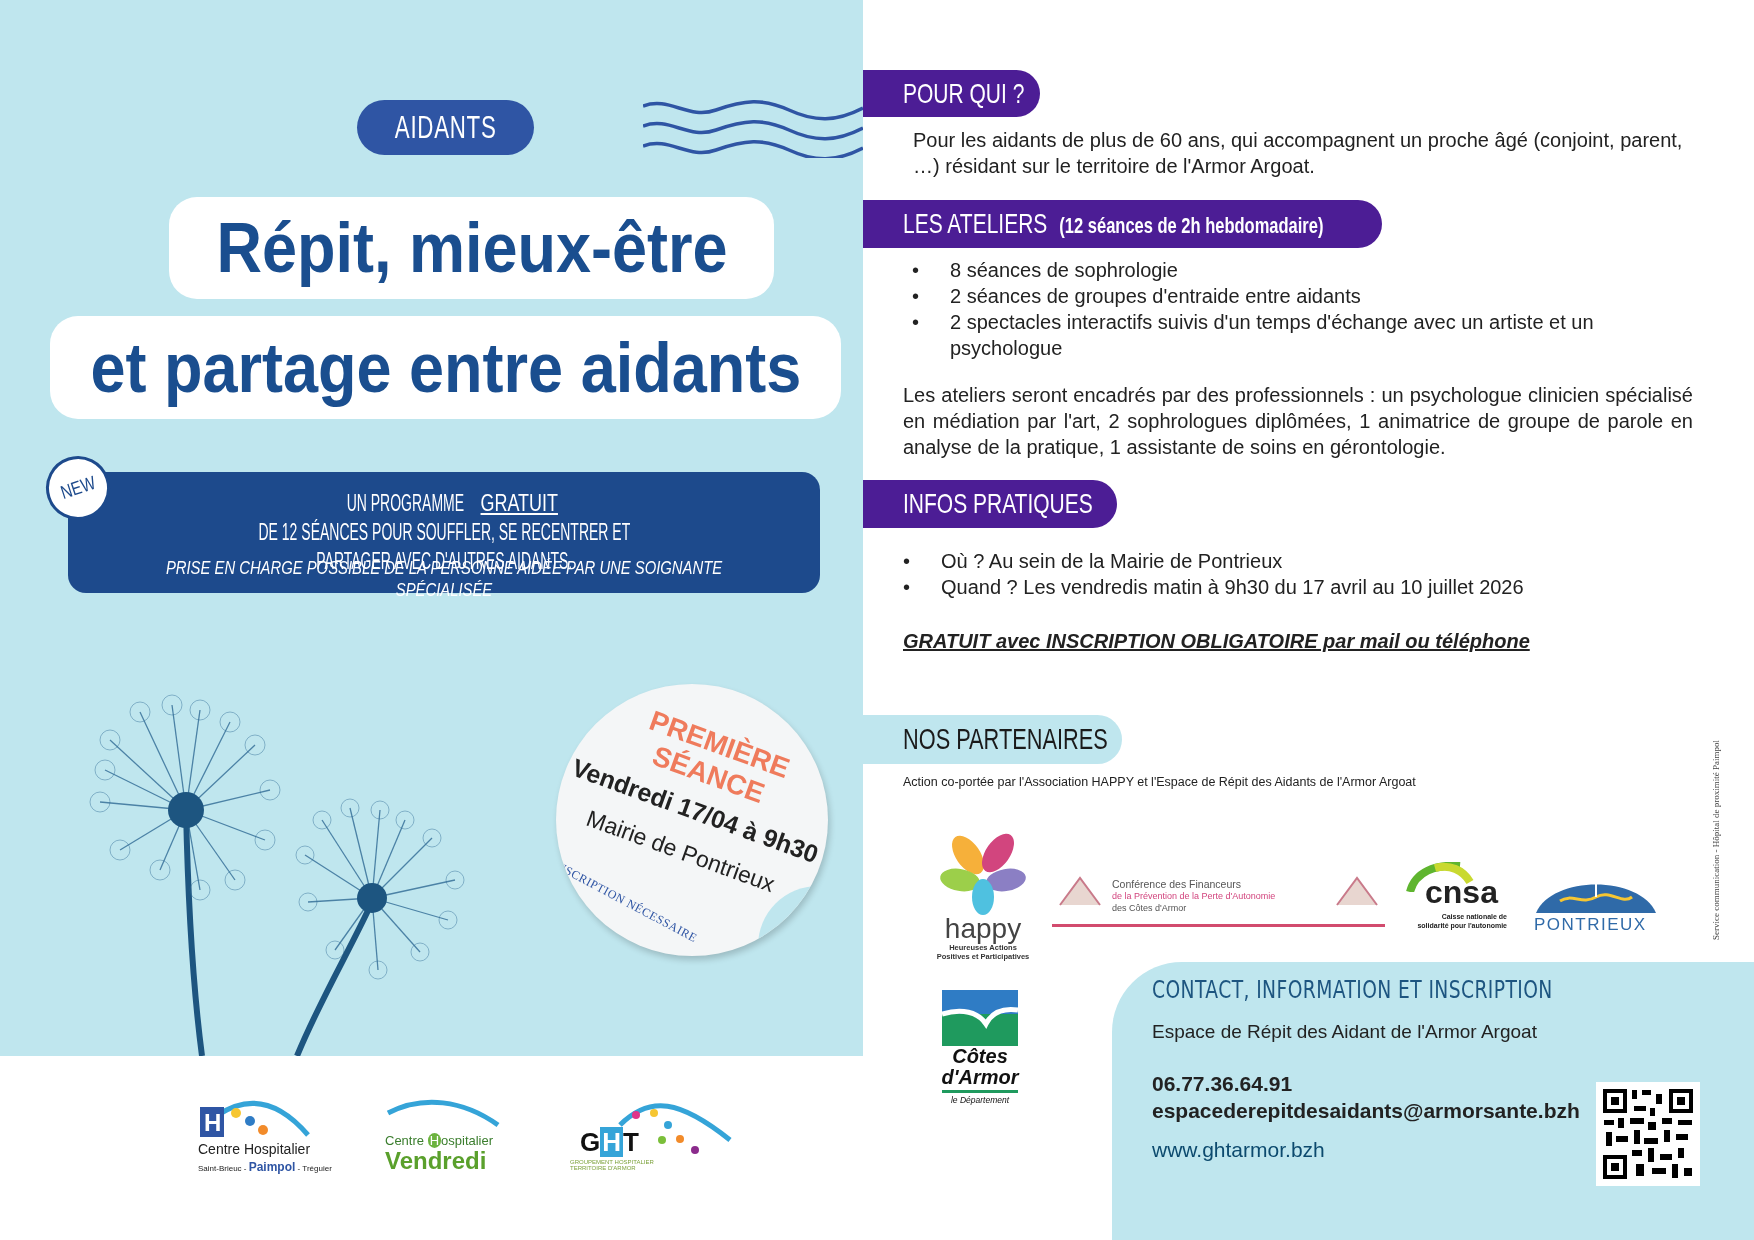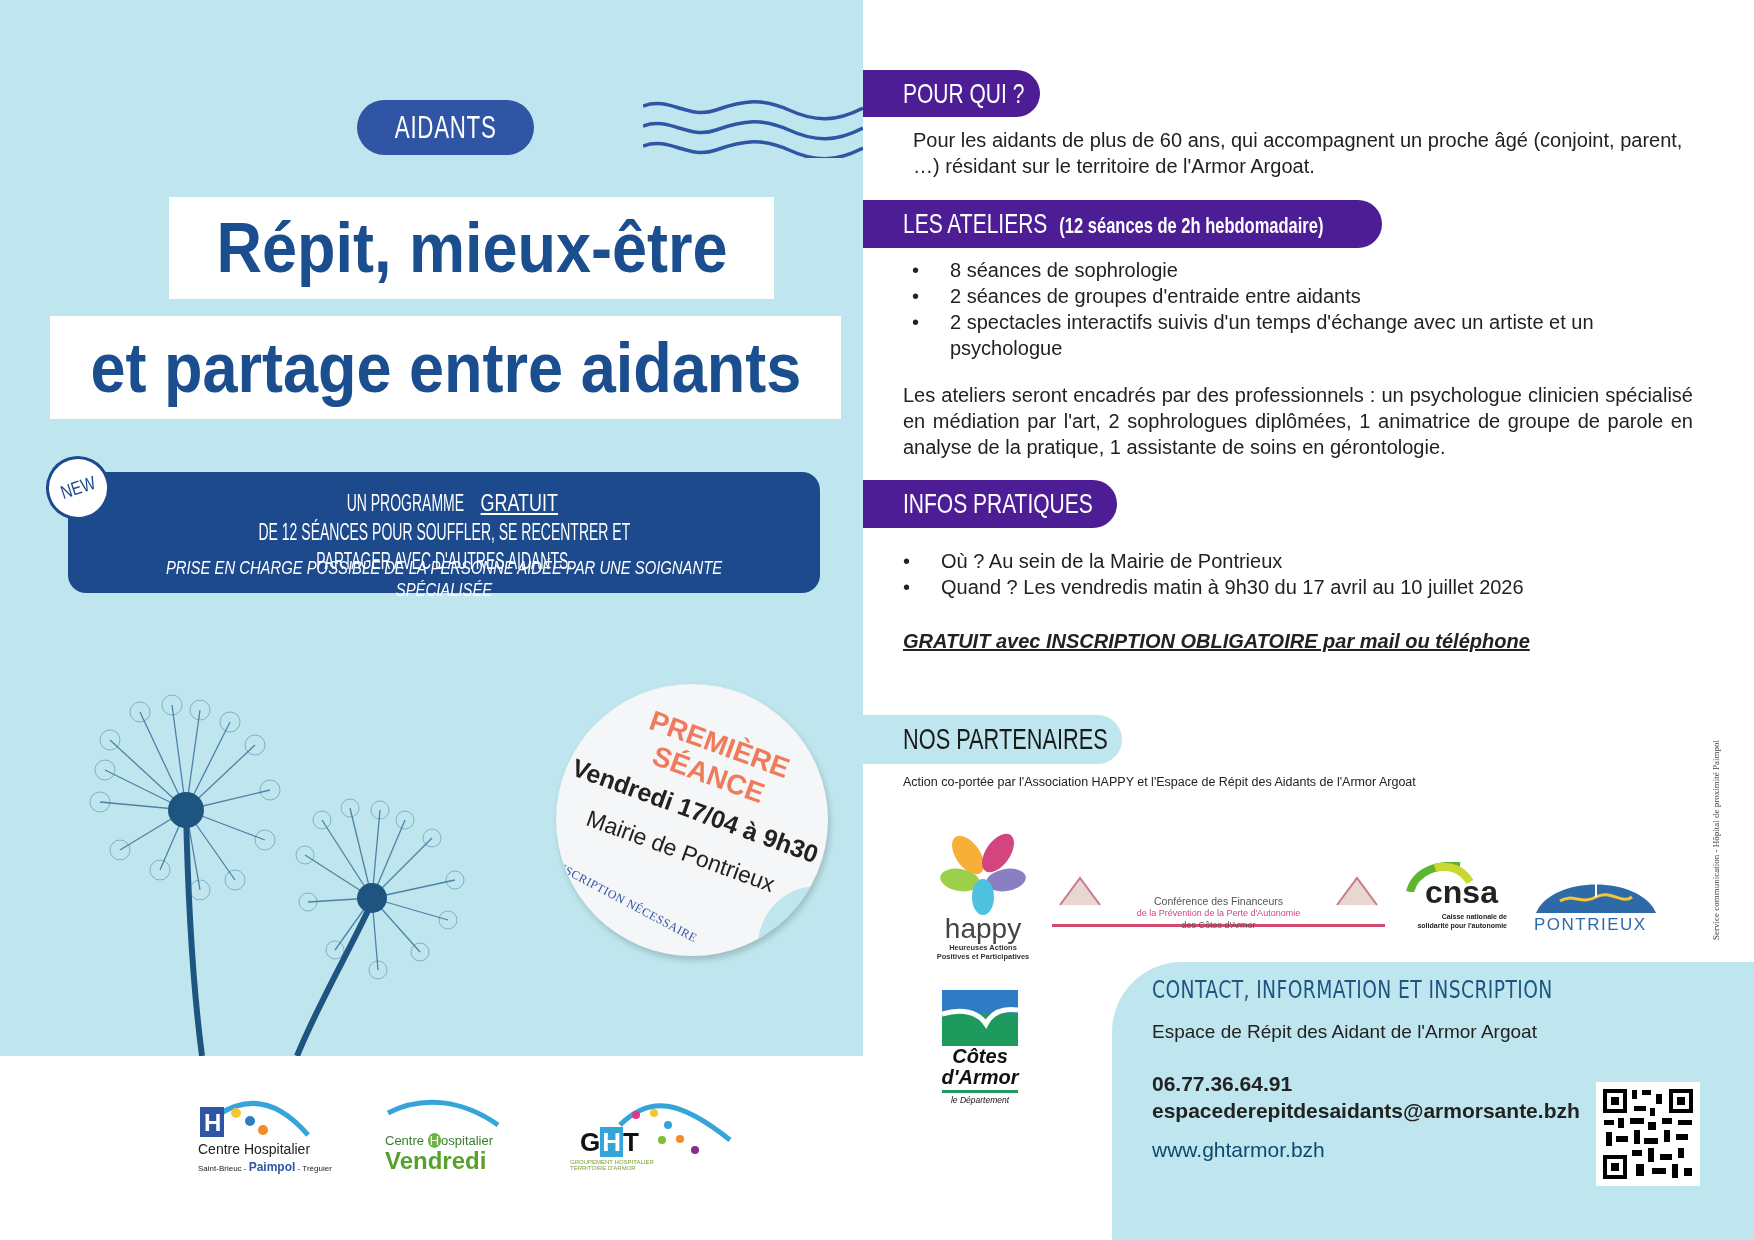--- a/index.html
+++ b/index.html
@@ -3,21 +3,21 @@
 <meta charset="utf-8">
 <style>
   html,body{margin:0;padding:0;}
   body{width:1754px;height:1240px;position:relative;overflow:hidden;background:#ffffff;font-family:"Liberation Sans",sans-serif;color:#222;}
   .abs{position:absolute;}
   .left-panel{left:0;top:0;width:863px;height:1056px;background:#bfe6ee;}
   .bottom-band{left:0;top:1056px;width:863px;height:184px;background:#ffffff;}
   .hand{font-family:"DejaVu Sans",sans-serif;letter-spacing:0.5px;transform:scaleX(0.78);transform-origin:left center;display:inline-block;}
   .pill{left:357px;top:100px;width:177px;height:55px;border-radius:28px;background:#2f55a4;color:#fff;display:flex;align-items:center;justify-content:center;font-size:31px;}
   .pill span{transform:scaleX(0.72);display:inline-block;letter-spacing:1px;}
-  .title-box{background:#fff;color:#1a4e8f;font-weight:bold;display:flex;align-items:center;justify-content:center;white-space:nowrap;}
+  .title-box{background:#fff;color:#1a4e8f;font-weight:bold;display:flex;align-items:center;justify-content:center;white-space:nowrap;border-radius:28px;}
   .title1{left:169px;top:197px;width:605px;height:102px;font-size:70px;}
   .title2{left:50px;top:316px;width:791px;height:103px;font-size:70px;}
   .title-box span{display:inline-block;transform:scaleX(0.9);}
   .prog{left:68px;top:472px;width:752px;height:121px;background:#1d4a8c;border-radius:18px;color:#fff;text-align:center;}
   .prog .l1{position:absolute;left:0;right:0;top:17px;font-size:23px;line-height:29px;}
   .prog .l1 span{display:inline-block;transform:scaleX(0.78);}
   .prog .l2{position:absolute;left:0;right:0;top:85px;font-size:19px;font-style:italic;}
   .prog .l2 span{display:inline-block;transform:scaleX(0.78);}
   .new-badge{left:46px;top:456px;width:58px;height:58px;border-radius:50%;background:#fff;border:3px solid #1d4a8c;color:#1d4a8c;display:flex;align-items:center;justify-content:center;font-size:19px;transform:rotate(-18deg);}
   .sticker{left:556px;top:684px;width:272px;height:272px;border-radius:50%;background:#f4f6f7;box-shadow:2px 4px 6px rgba(0,0,0,0.18);overflow:hidden;}
@@ -228,21 +228,21 @@
   <div class="logo-txt" style="font-size:7.5px;color:#333;font-weight:bold;">Heureuses Actions</div>
   <div class="logo-txt" style="font-size:7.5px;color:#333;font-weight:bold;">Positives et Participatives</div>
 </div>
 
 <div class="abs" style="left:1052px;top:870px;width:333px;height:60px;">
   <svg width="333" height="60" style="position:absolute;left:0;top:0;">
     <path d="M8 35 L 28 8 L 48 35" stroke="#c97a8a" stroke-width="2" fill="#e8d6d0"></path>
     <path d="M285 35 L 305 8 L 325 35" stroke="#c97a8a" stroke-width="2" fill="#e8d6d0"></path>
     <rect x="0" y="54" width="333" height="3" fill="#d24b6e"></rect>
   </svg>
-  <div class="abs logo-txt" style="left:60px;width:213px;top:25px;text-align:center;font-size:10.5px;line-height:12px;color:#555;">
+  <div class="abs logo-txt" style="left:60px;width:213px;top:8px;text-align:left;font-size:10.5px;line-height:12px;color:#555;">
     <div>Conférence des Financeurs</div>
     <div style="color:#d2457e;font-size:9px;">de la Prévention de la Perte d'Autonomie</div>
     <div style="font-size:9px;">des Côtes d'Armor</div>
   </div>
 </div>
 
 <div class="abs" style="left:1403px;top:862px;width:110px;height:70px;">
   <svg width="70" height="30" style="position:absolute;left:2px;top:0;">
     <path d="M5 30 C 10 10, 30 2, 55 4" stroke="#5fb52f" stroke-width="8" fill="none"></path>
     <path d="M30 6 C 45 2, 58 8, 65 20" stroke="#c9d930" stroke-width="8" fill="none"></path>

